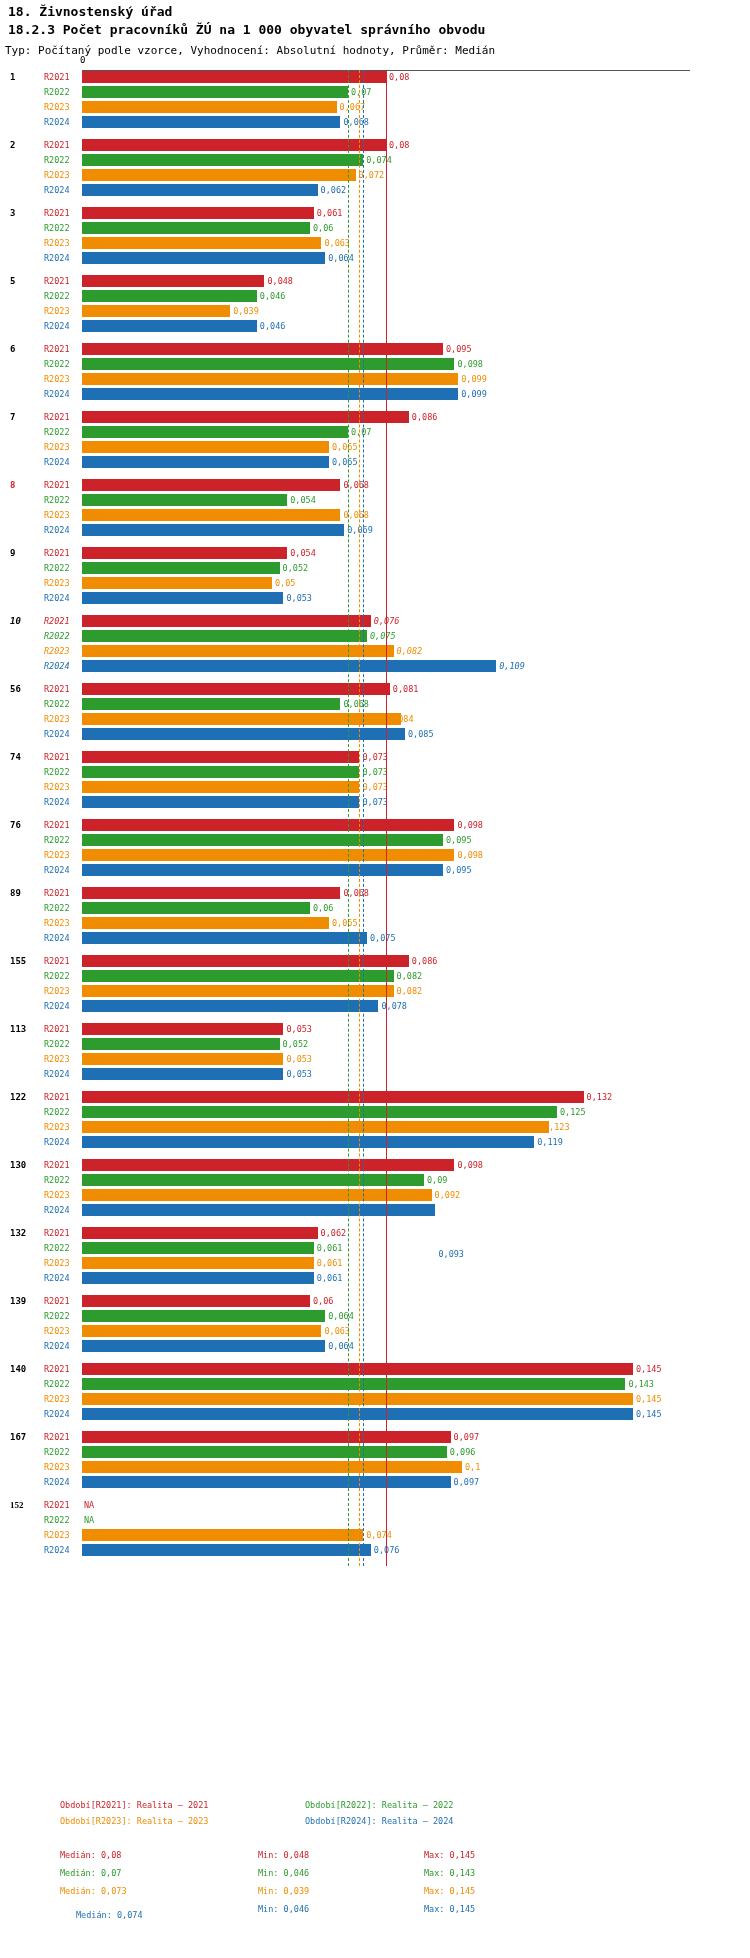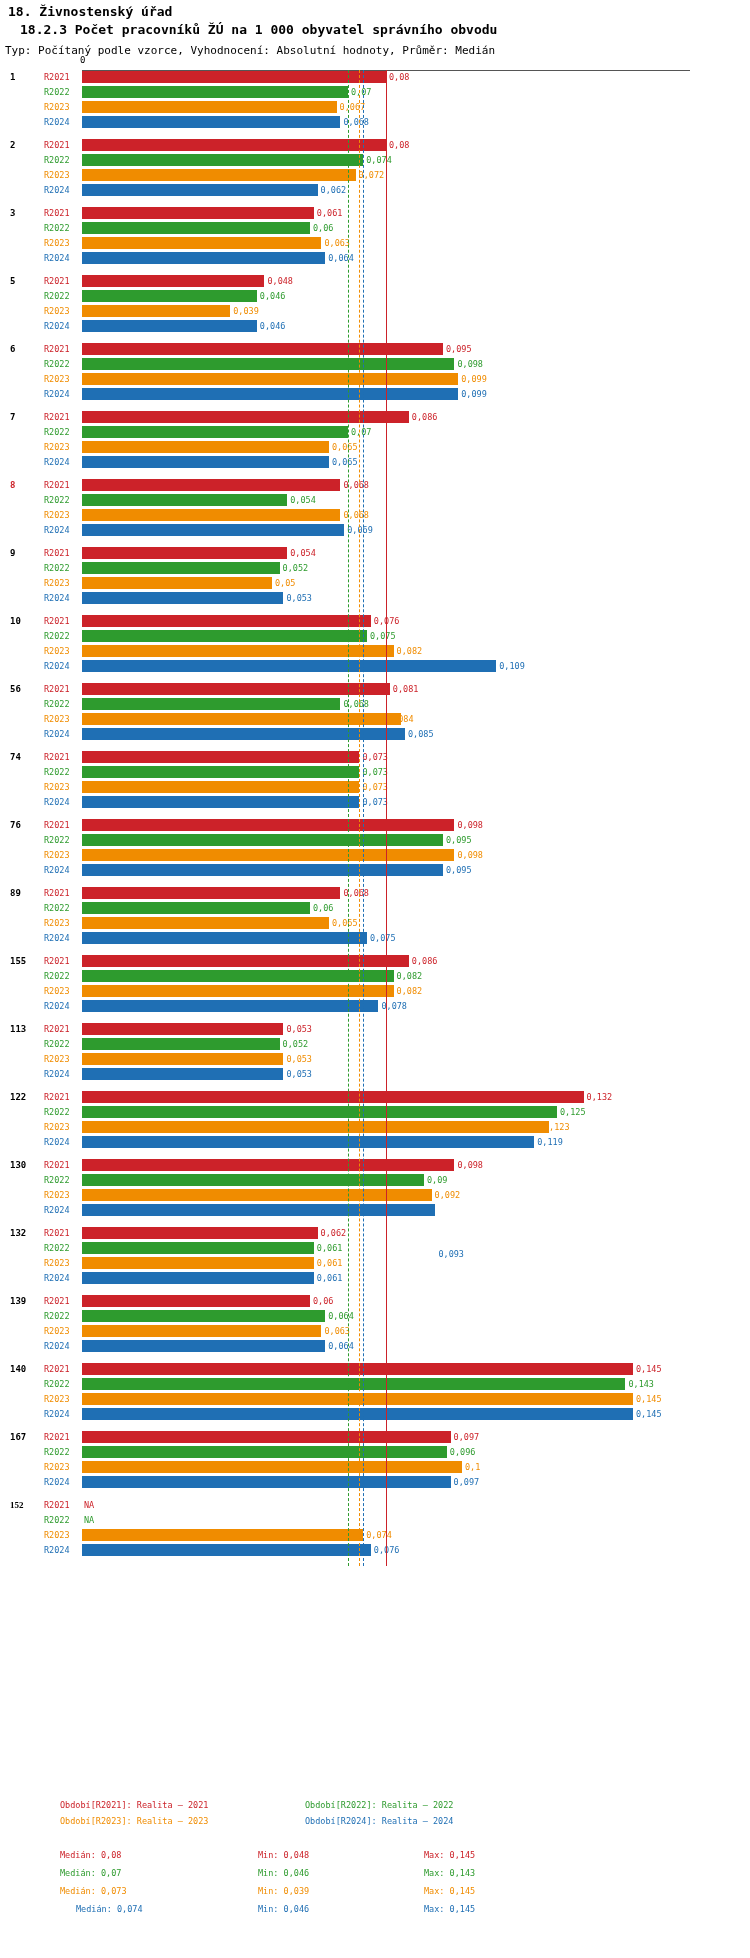--- a/index.html
+++ b/index.html
@@ -4,21 +4,21 @@
 <style>
   html,body{margin:0;padding:0;}
   body{
     width:750px;
     background:#ffffff;
     font-family:"DejaVu Sans Mono", monospace;
     color:#000;
   }
   .page{position:relative;width:750px;height:1958px;overflow:hidden;}
   .hdr1{position:absolute;left:8px;top:4px;font-size:13px;font-weight:bold;letter-spacing:0px;}
-  .hdr2{position:absolute;left:20px;top:22px;font-size:13px;font-weight:bold;}
+  .hdr2{position:absolute;left:8px;top:22px;font-size:13px;font-weight:bold;}
   .hdr3{position:absolute;left:5px;top:44px;font-size:11px;}
   .axis0{position:absolute;left:80px;top:55px;font-size:9px;}
   .axisline{position:absolute;left:82px;top:70px;width:608px;height:1px;background:#555;}
   .chart{position:absolute;left:0;top:70px;width:750px;}
 
   .group{position:relative;}
   .grouplabel{position:absolute;left:10px;font-size:9px;font-weight:bold;}
   .row{position:relative;height:15px;}
   .rowlabel{position:absolute;left:44px;top:2px;font-size:8.5px;}
   .bar{position:absolute;left:82px;top:1px;height:12px;}
@@ -232,21 +232,21 @@
           <div class="rowlabel c2023">R2023</div>
           <div class="bar b2023" style="width: 190px;"></div>
           <div class="val c2023" style="left: 275px;">0,05</div>
         </div>
         <div class="row">
           <div class="rowlabel c2024">R2024</div>
           <div class="bar b2024" style="width: 201.4px;"></div>
           <div class="val c2024" style="left: 286.4px;">0,053</div>
         </div>
       </div>
-      <div class="group" style="height: 68px;">
+      <div class="group" style="height: 68px; font-style: italic;">
         <div class="grouplabel" style="top: 2px; color: rgb(0, 0, 0);">10</div>
         <div class="row">
           <div class="rowlabel c2021">R2021</div>
           <div class="bar b2021" style="width: 288.8px;"></div>
           <div class="val c2021" style="left: 373.8px;">0,076</div>
         </div>
         <div class="row">
           <div class="rowlabel c2022">R2022</div>
           <div class="bar b2022" style="width: 285px;"></div>
           <div class="val c2022" style="left: 370px;">0,075</div>
@@ -574,17 +574,17 @@
   <div class="stats" id="stats">
       <div class="st" style="left: 60px; top: 0px; color: rgb(204, 34, 41);">Medián: 0,08</div>
       <div class="st" style="left: 258px; top: 0px; color: rgb(204, 34, 41);">Min: 0,048</div>
       <div class="st" style="left: 424px; top: 0px; color: rgb(204, 34, 41);">Max: 0,145</div>
       <div class="st" style="left: 60px; top: 18px; color: rgb(46, 155, 46);">Medián: 0,07</div>
       <div class="st" style="left: 258px; top: 18px; color: rgb(46, 155, 46);">Min: 0,046</div>
       <div class="st" style="left: 424px; top: 18px; color: rgb(46, 155, 46);">Max: 0,143</div>
       <div class="st" style="left: 60px; top: 36px; color: rgb(240, 140, 0);">Medián: 0,073</div>
       <div class="st" style="left: 258px; top: 36px; color: rgb(240, 140, 0);">Min: 0,039</div>
       <div class="st" style="left: 424px; top: 36px; color: rgb(240, 140, 0);">Max: 0,145</div>
-      <div class="st" style="left: 60px; top: 54px; color: rgb(31, 111, 180); padding-left: 16px;">Medián: 0,074</div>
+      <div class="st" style="left: 60px; top: 60px; color: rgb(31, 111, 180); padding-left: 16px;">Medián: 0,074</div>
       <div class="st" style="left: 258px; top: 54px; color: rgb(31, 111, 180);">Min: 0,046</div>
       <div class="st" style="left: 424px; top: 54px; color: rgb(31, 111, 180);">Max: 0,145</div>
     </div>
 </div>
 
 </body></html>

